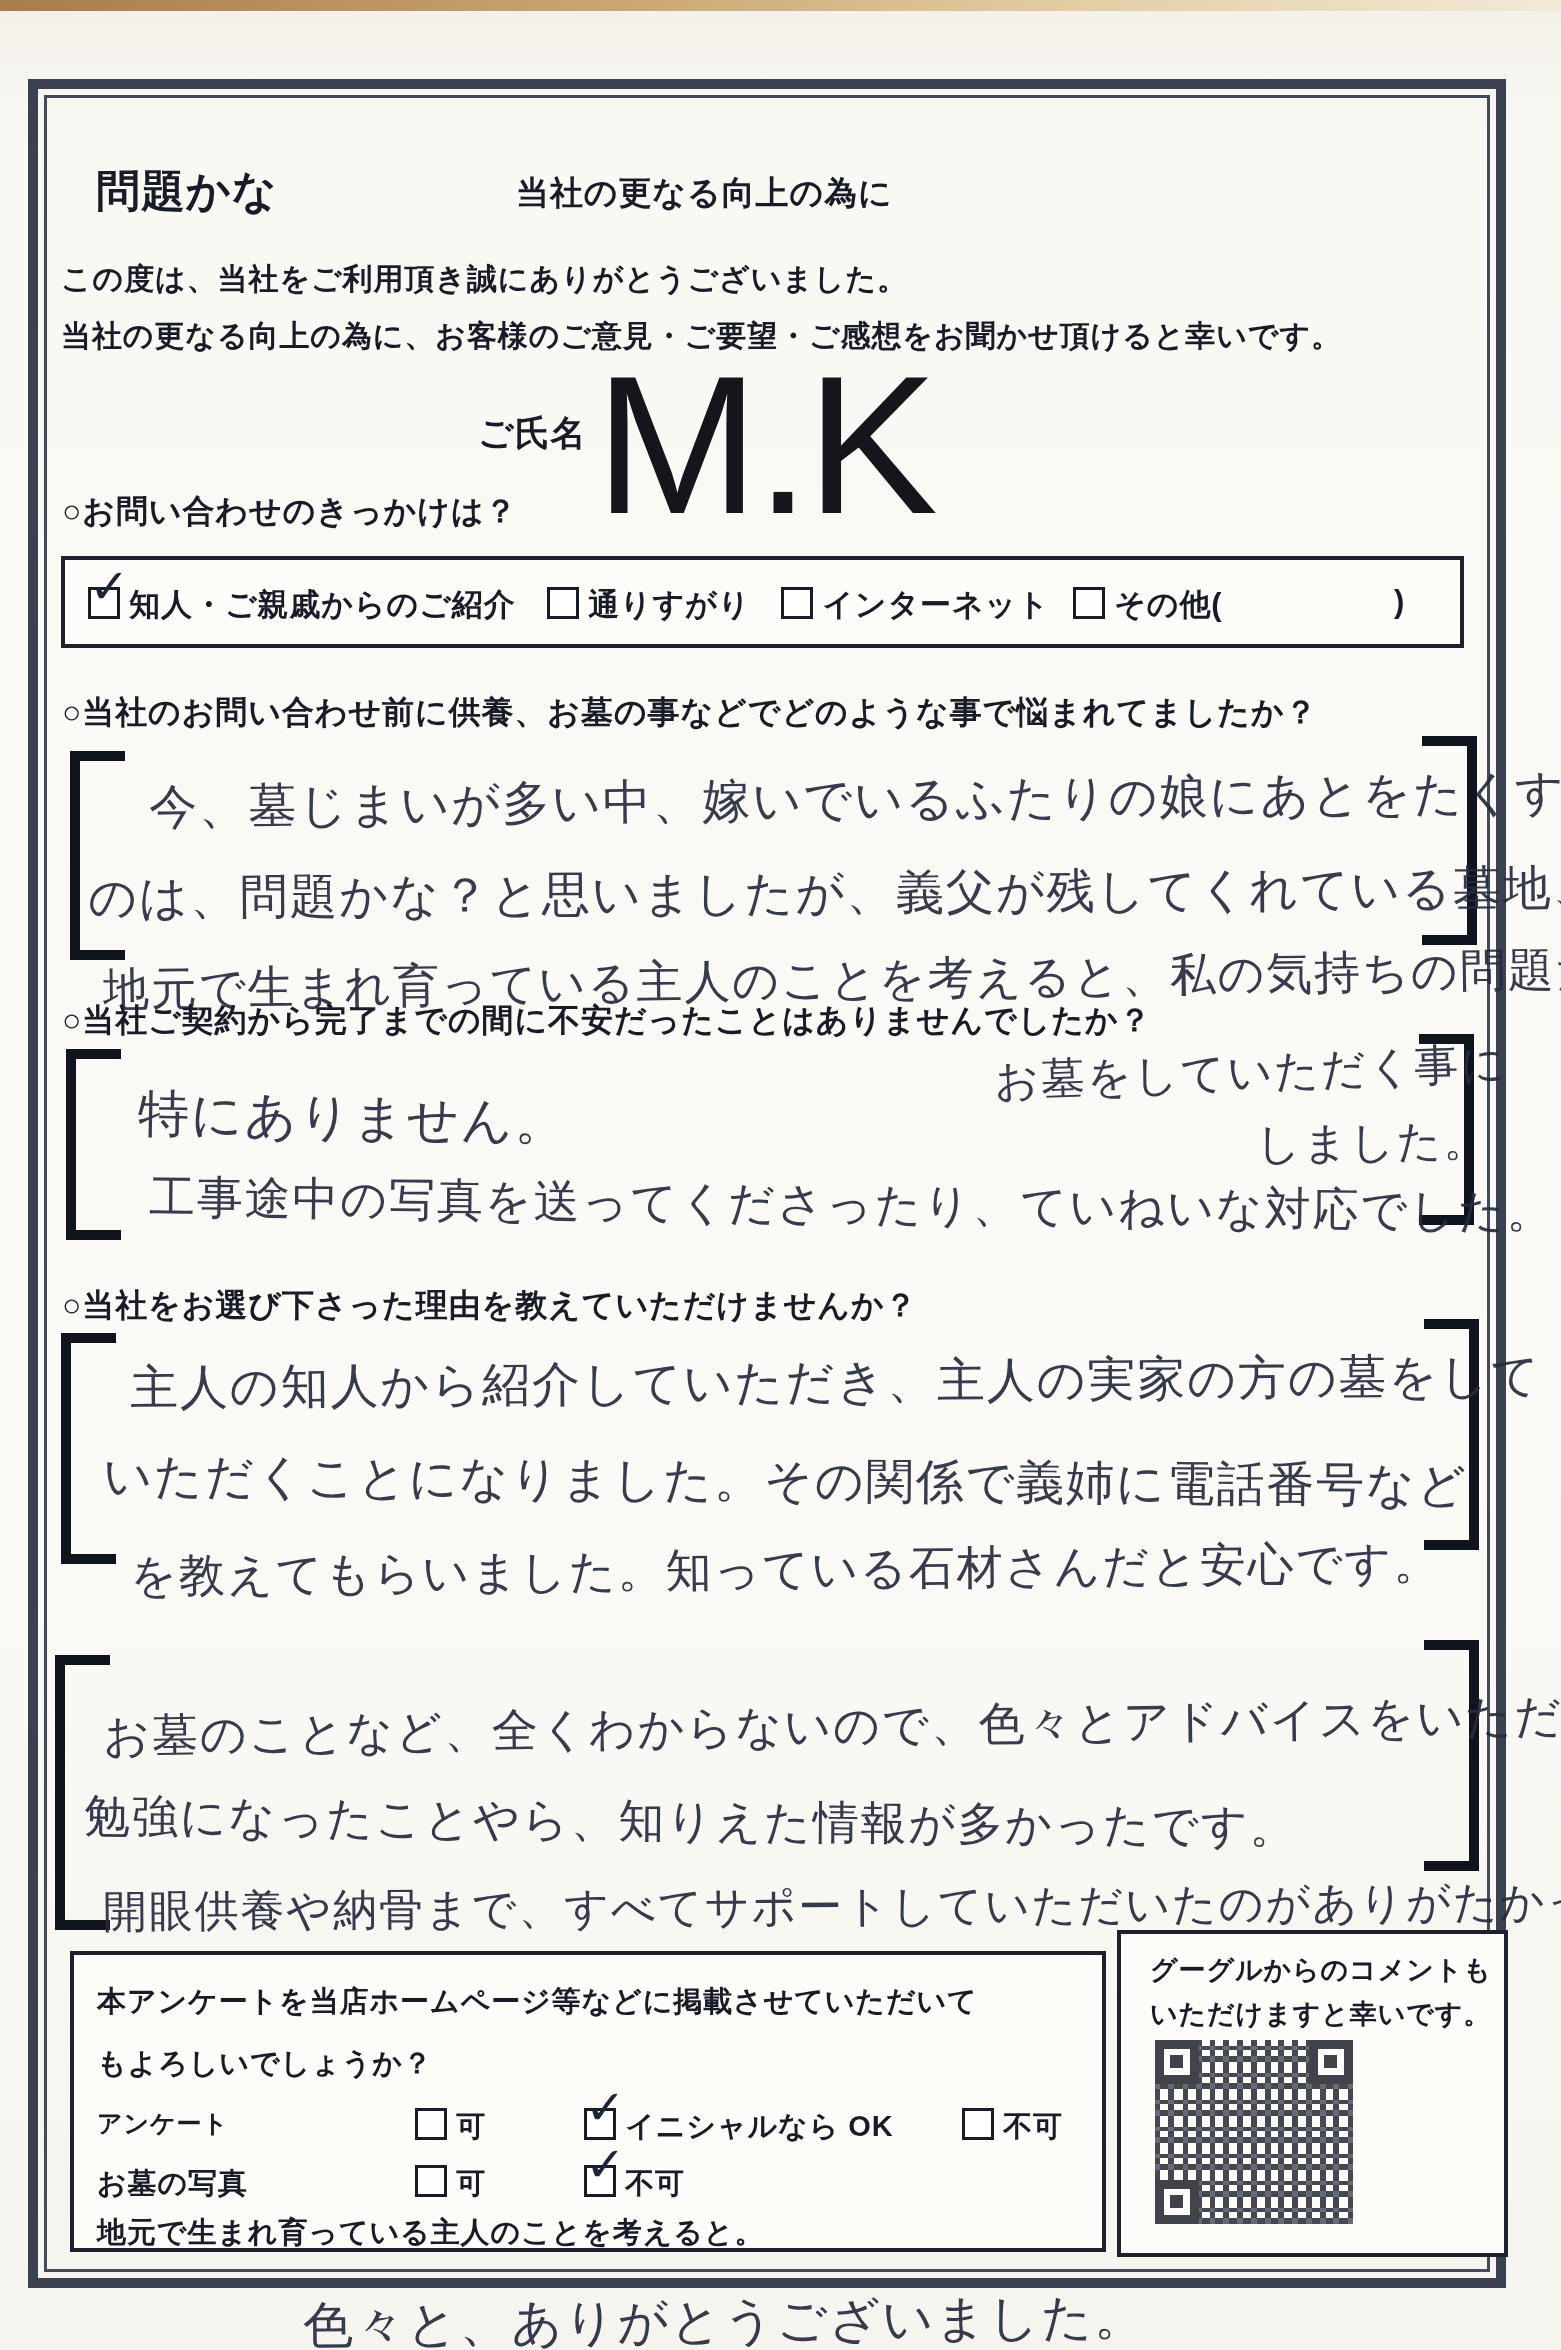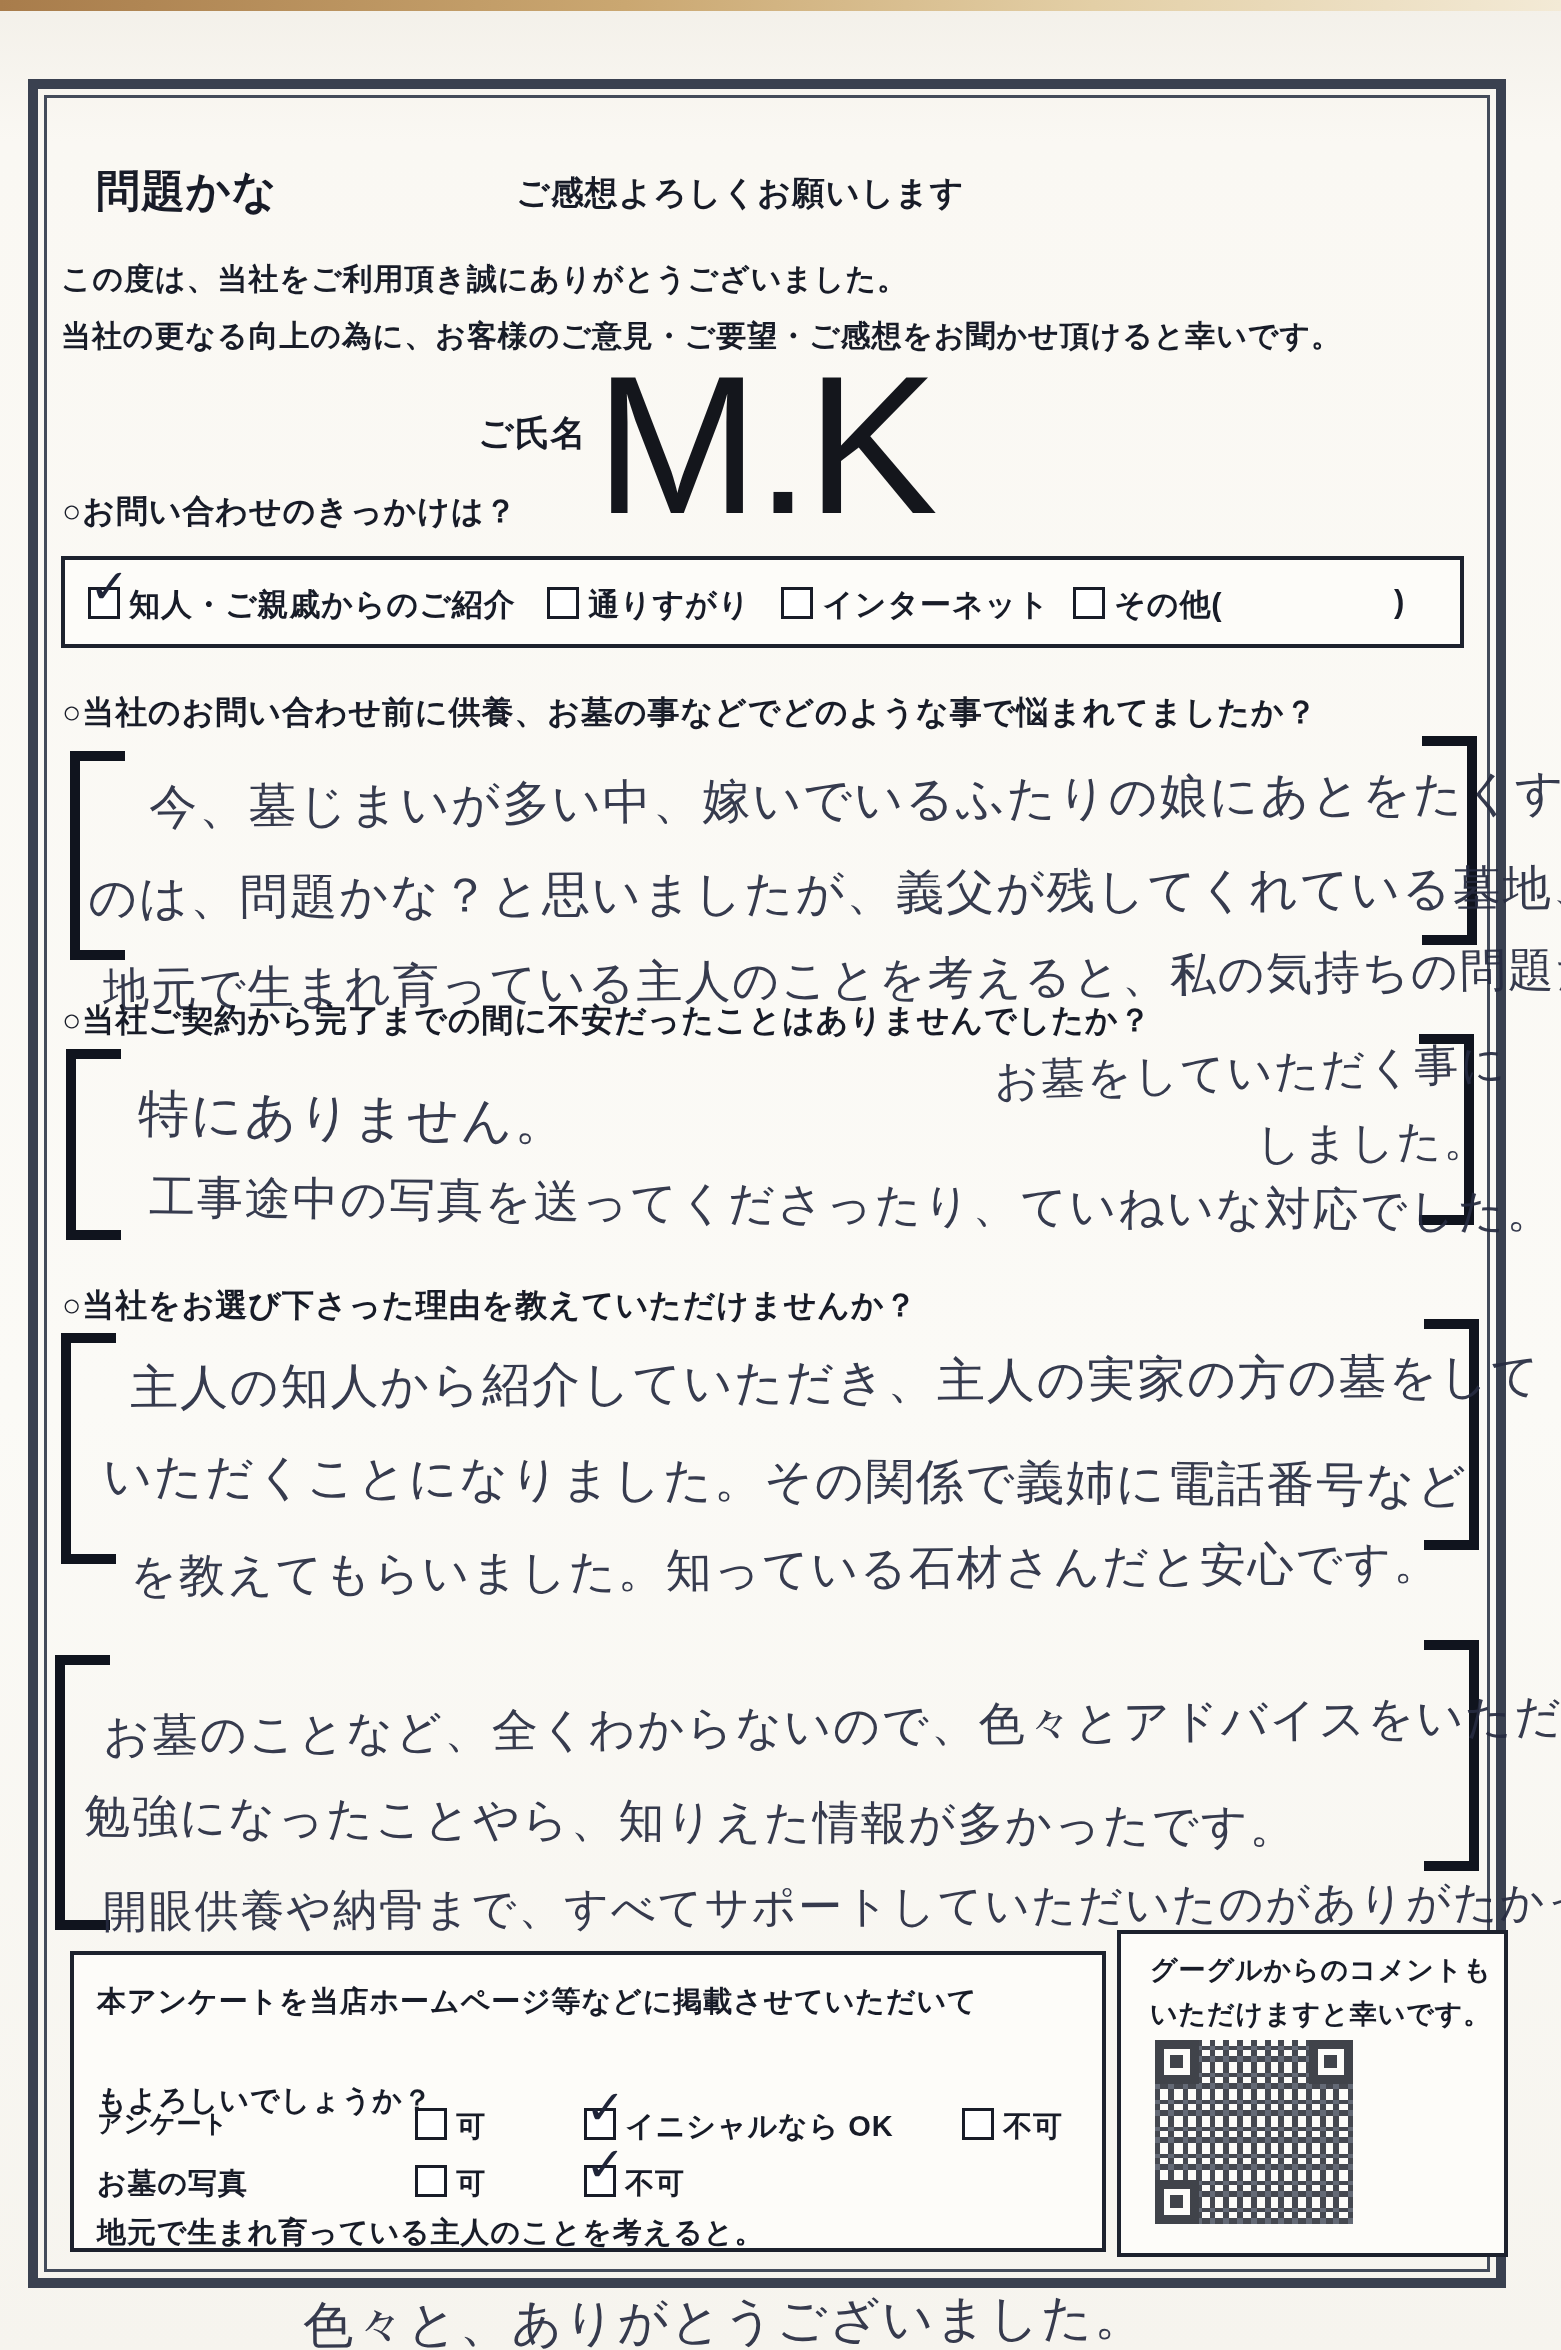--- a/index.html
+++ b/index.html
@@ -35,21 +35,21 @@
   .qr .f1{left:0;top:0;}.qr .f2{right:0;top:0;}.qr .f3{left:0;bottom:0;}
 </style>
 </head>
 <body>
 
 <div class="page">
   <div class="scan-edge-top"></div>
   <div class="frame"></div>
 
   <div class="t bold" style="left:96px;top:162px;font-size:44px;">問題かな</div>
-  <div class="t bold" style="left:516px;top:171px;font-size:33px;">ご感想よろしくお願いします</div>
+  <div class="t bold" style="left:516px;top:171px;font-size:33px;">当社の更なる向上の為に</div>
   <div class="t bold" style="left:61px;top:316px;font-size:30px;">当社の更なる向上の為に、お客様のご意見・ご要望・ご感想をお聞かせ頂けると幸いです。</div>
   <div class="t bold" style="left:61px;top:259px;font-size:30px;">この度は、当社をご利用頂き誠にありがとうございました。</div>
 
   <div class="t bold" style="left:478px;top:410px;font-size:35px;">ご氏名</div>
   <div class="t" style="left:595px;top:347px;font-size:197px;line-height:1;color:#14161c;font-family:'Liberation Sans',sans-serif;letter-spacing:-3.7px;">M.K</div>
 
   <div class="t bold" style="left:62px;top:490px;font-size:32px;">○お問い合わせのきっかけは？</div>
   <div class="box-strong" style="left:61px;top:556px;width:1403px;height:92px;"></div>
   <div class="t bold" style="left:88px;top:584px;font-size:31px;">
     <span class="cb"><span class="mk">✓</span></span><span>知人・ご親戚からのご紹介</span>
@@ -88,21 +88,21 @@
   <div class="t hw" style="left:130px;top:1539px;font-size:46px;transform:rotate(-.6deg);">を教えてもらいました。知っている石材さんだと安心です。</div>
 
   <div class="bkl" style="left:55px;top:1655px;height:275px;"></div>
   <div class="bkr" style="left:1414px;top:1640px;height:231px;width:55px;"></div>
   <div class="t hw" style="left:103px;top:1695px;font-size:46px;transform:rotate(-.8deg);">お墓のことなど、全くわからないので、色々とアドバイスをいただき、</div>
   <div class="t hw" style="left:84px;top:1791px;font-size:46px;transform:rotate(.5deg);">勉強になったことやら、知りえた情報が多かったです。</div>
   <div class="t hw" style="left:103px;top:1877px;font-size:44px;transform:rotate(-.4deg);">開眼供養や納骨まで、すべてサポートしていただいたのがありがたかったです</div>
 
   <div class="box-strong" style="left:70px;top:1951px;width:1036px;height:301px;"></div>
   <div class="t bold" style="left:97px;top:1982px;font-size:29px;">本アンケートを当店ホームページ等などに掲載させていただいて</div>
-  <div class="t bold" style="left:97px;top:2044px;font-size:29px;margin-top:37px;">もよろしいでしょうか？</div>
+  <div class="t bold" style="left:97px;top:2044px;font-size:29px;">もよろしいでしょうか？</div>
 
   <div class="t bold" style="left:97px;top:2107px;font-size:25px;">アンケート</div>
   <div class="t bold" style="left:415px;top:2107px;font-size:29px;">
     <span class="cb"></span><span>可</span>
   </div>
   <div class="t bold" style="left:584px;top:2107px;font-size:29px;">
     <span class="cb"><span class="mk">✓</span></span><span>イニシャルなら OK</span>
   </div>
   <div class="t bold" style="left:962px;top:2107px;font-size:29px;">
     <span class="cb"></span><span>不可</span>

